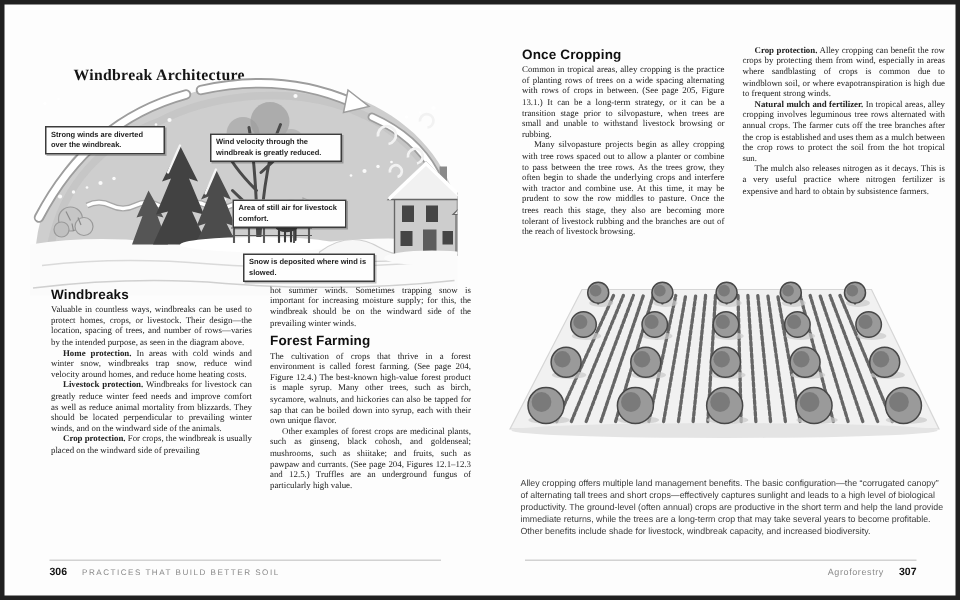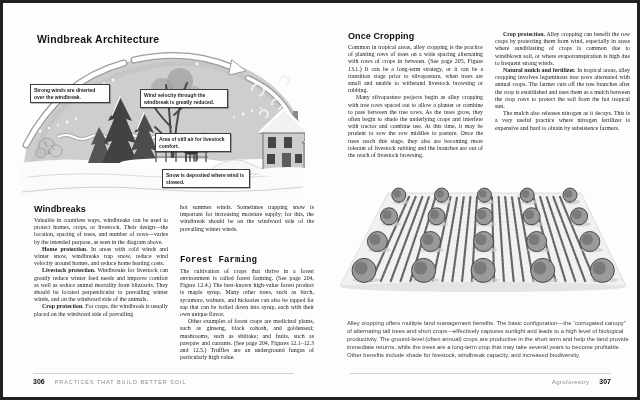--- a/index.html
+++ b/index.html
@@ -1,39 +1,39 @@
 <!DOCTYPE html>
 <html><head>
 <meta charset="utf-8">
 <style>
   html,body{margin:0;padding:0;background:#444;}
   #book{position:relative;width:640px;height:400px;background:#fdfdfd;border:3px solid #202020;box-sizing:border-box;overflow:hidden;font-family:"Liberation Serif",serif;color:#1a1a1a;}
   .page{position:absolute;top:0;height:394px;width:317px;}
   #page-left{left:0;}
   #page-right{left:317px;}
 
-  .fig-title{position:absolute;font-family:Liberation Sans, sans-serif;font-weight:bold;font-size:10.5px;letter-spacing:.2px;color:#161616;margin:0;}
+  .fig-title{position:absolute;font-family:Liberation Serif, serif;font-weight:bold;font-size:10.5px;letter-spacing:.2px;color:#161616;margin:12px;}
   #wb-title{left:34px;top:30px;}
 
   
   #wb-illus{position:absolute;left:17px;top:42px;width:285px;height:152px;}
   #wb-illus svg{position:absolute;left:0;top:0;}
   .callout{position:absolute;background:#fefefe;border:1px solid #3c3c3c;box-shadow:1px 1px 0 rgba(0,0,0,.25);padding:2px 3px;font-family:"Liberation Sans",sans-serif;font-weight:bold;font-size:5px;line-height:1.3;color:#1c1c1c;}
   #co1{left:10px;top:39px;width:72px;}
   #co2{left:120px;top:44px;width:80px;}
   #co3{left:135px;top:88px;width:68px;}
   #co4{left:142px;top:124px;width:80px;}
 
   
   .cols{position:absolute;display:flex;gap:12px;}
-  #cols-left{left:31px;top:201px;width:280px;justify-content:space-between;}
+  #cols-left{left:31px;top:188px;width:280px;justify-content:space-between;}
   #cols-right{left:28px;top:28px;width:282px;}
   .col{flex:1;min-width:0;}
   h2.sec{font-family:"Liberation Sans",sans-serif;font-size:9px;font-weight:bold;color:#101010;margin:0 0 3px 0;letter-spacing:.1px;}
-  h2.sec.mt{margin-top:22px;font-family:Liberation Mono, monospace;}
+  h2.sec.mt{margin-top:2px;}
   .col p{margin:0;font-size:5.9px;line-height:7.2px;text-align:justify;color:#222;}
   .col p.ind{text-indent:8px;}
   .col p b{font-family:"Liberation Serif",serif;}
 
   
   #alley-illus{position:absolute;left:18px;top:166px;width:290px;height:127px;}
   .crop-row{stroke:#4e4e4e;stroke-width:2.2;stroke-dasharray:2.5 1.4;opacity:.85;stroke-linecap:round;}
   .tree-canopy{fill:#9a9a9a;stroke:#474747;stroke-width:1;}
   .tree-core{fill:#606060;opacity:.55;}
   .tree-trunk{stroke:#4a4a4a;stroke-width:1.2;}

